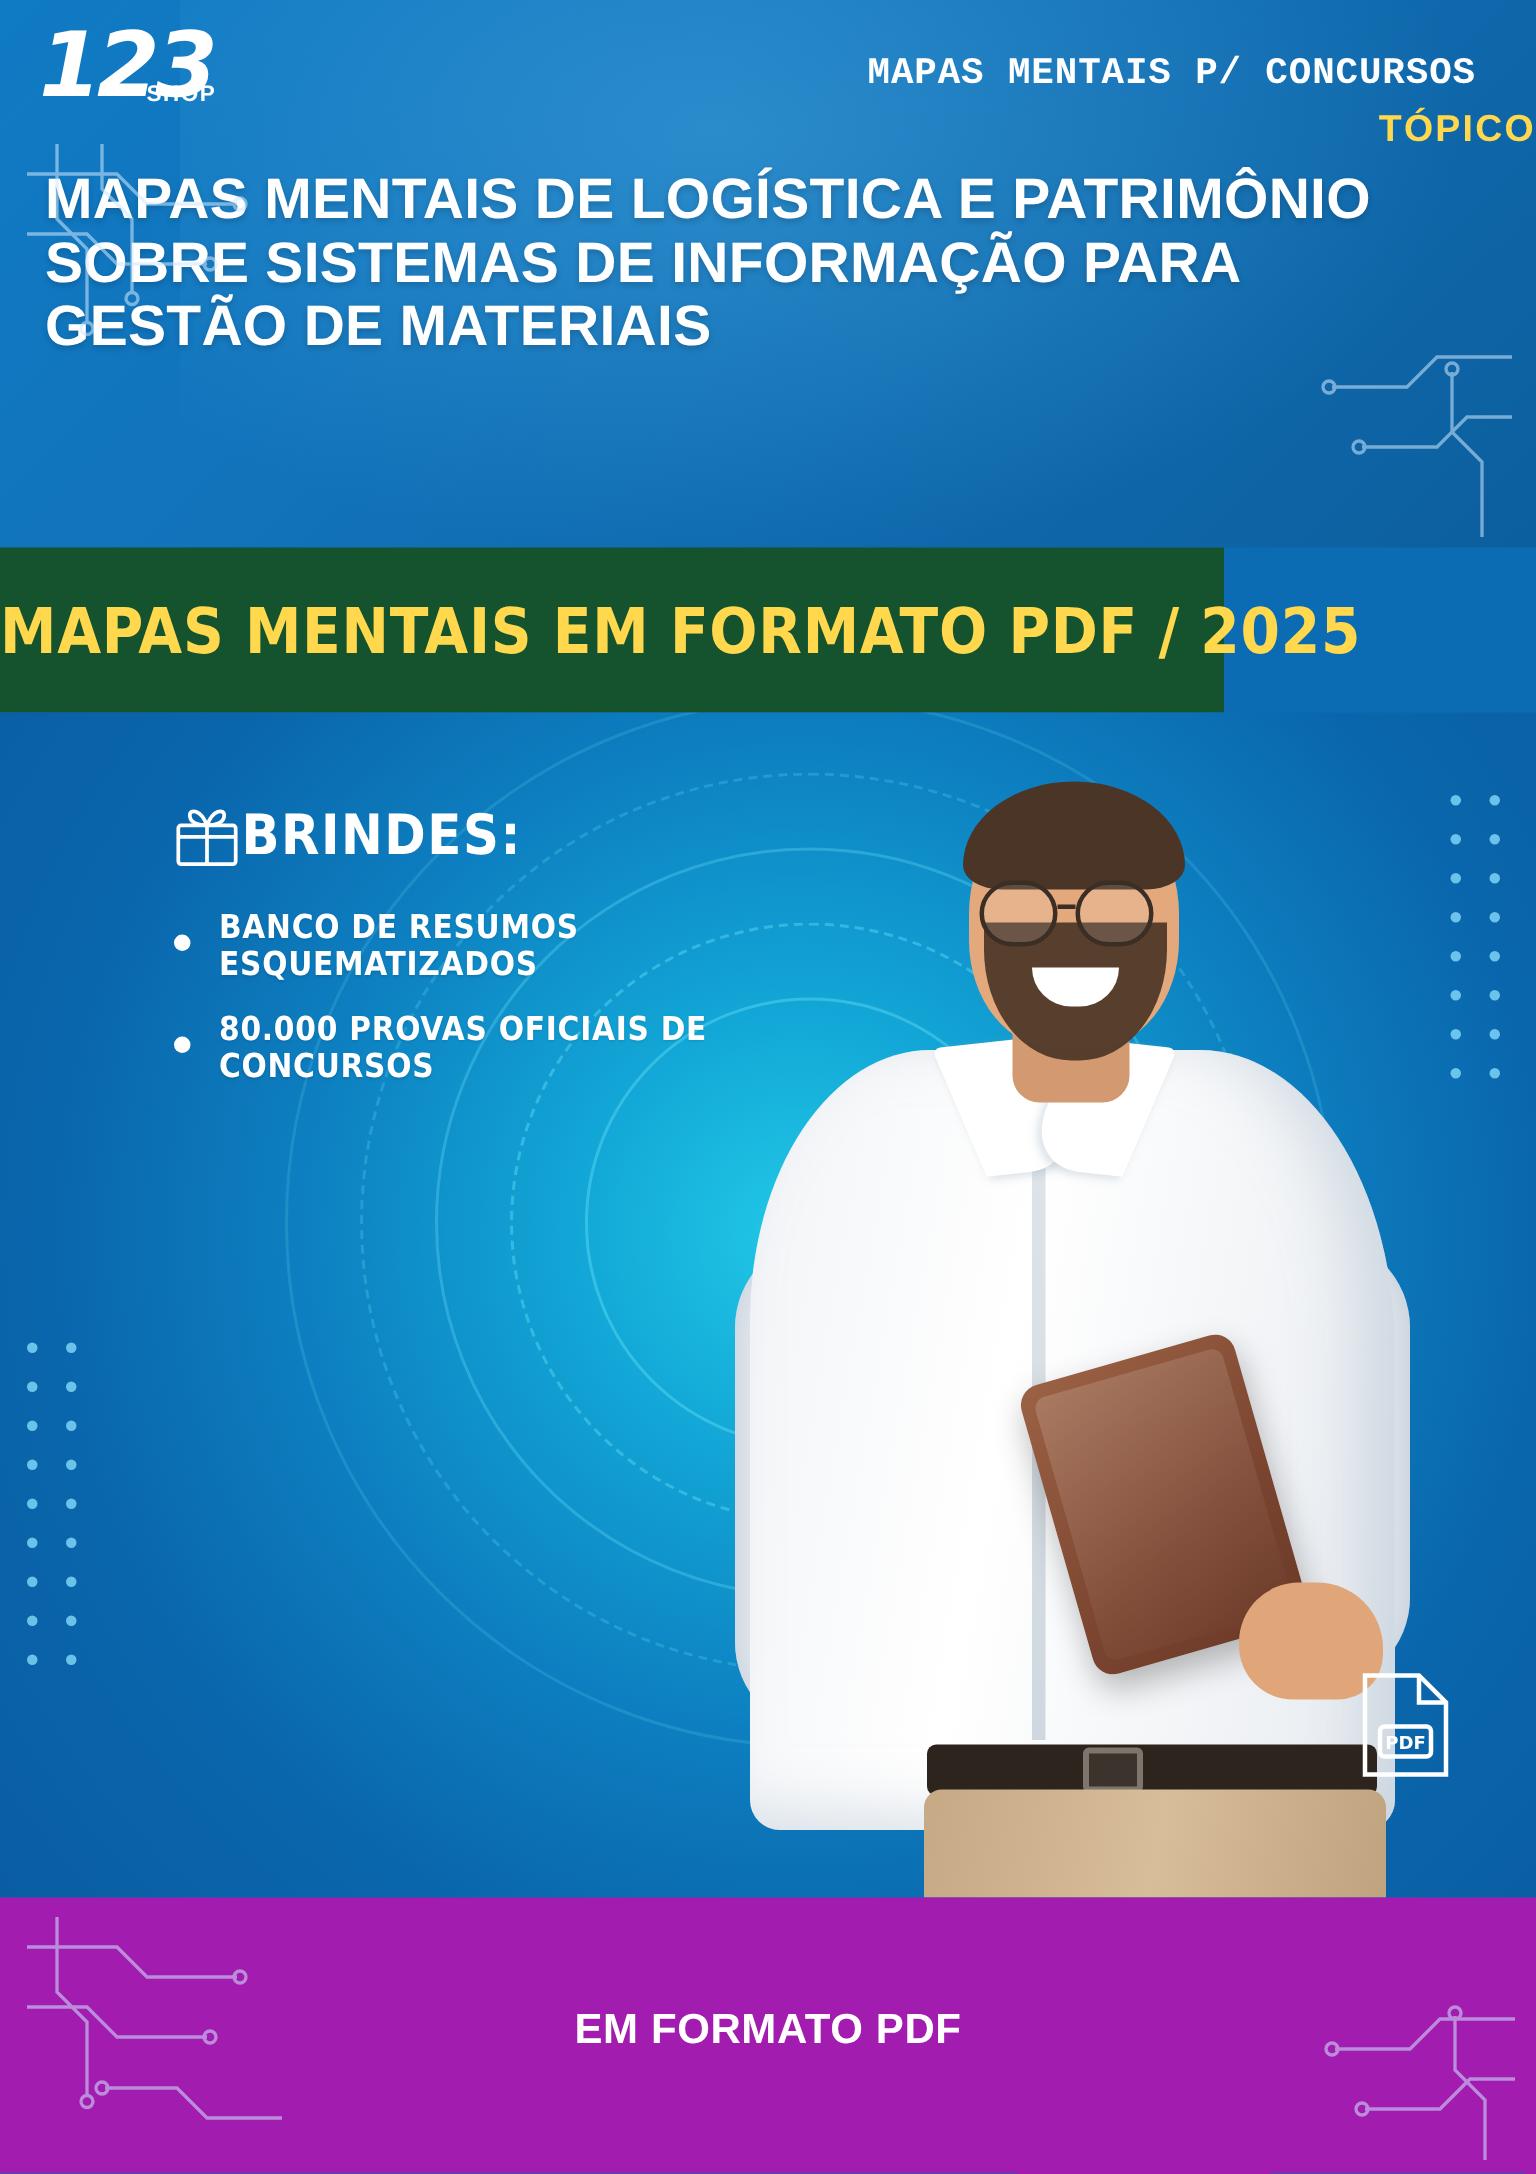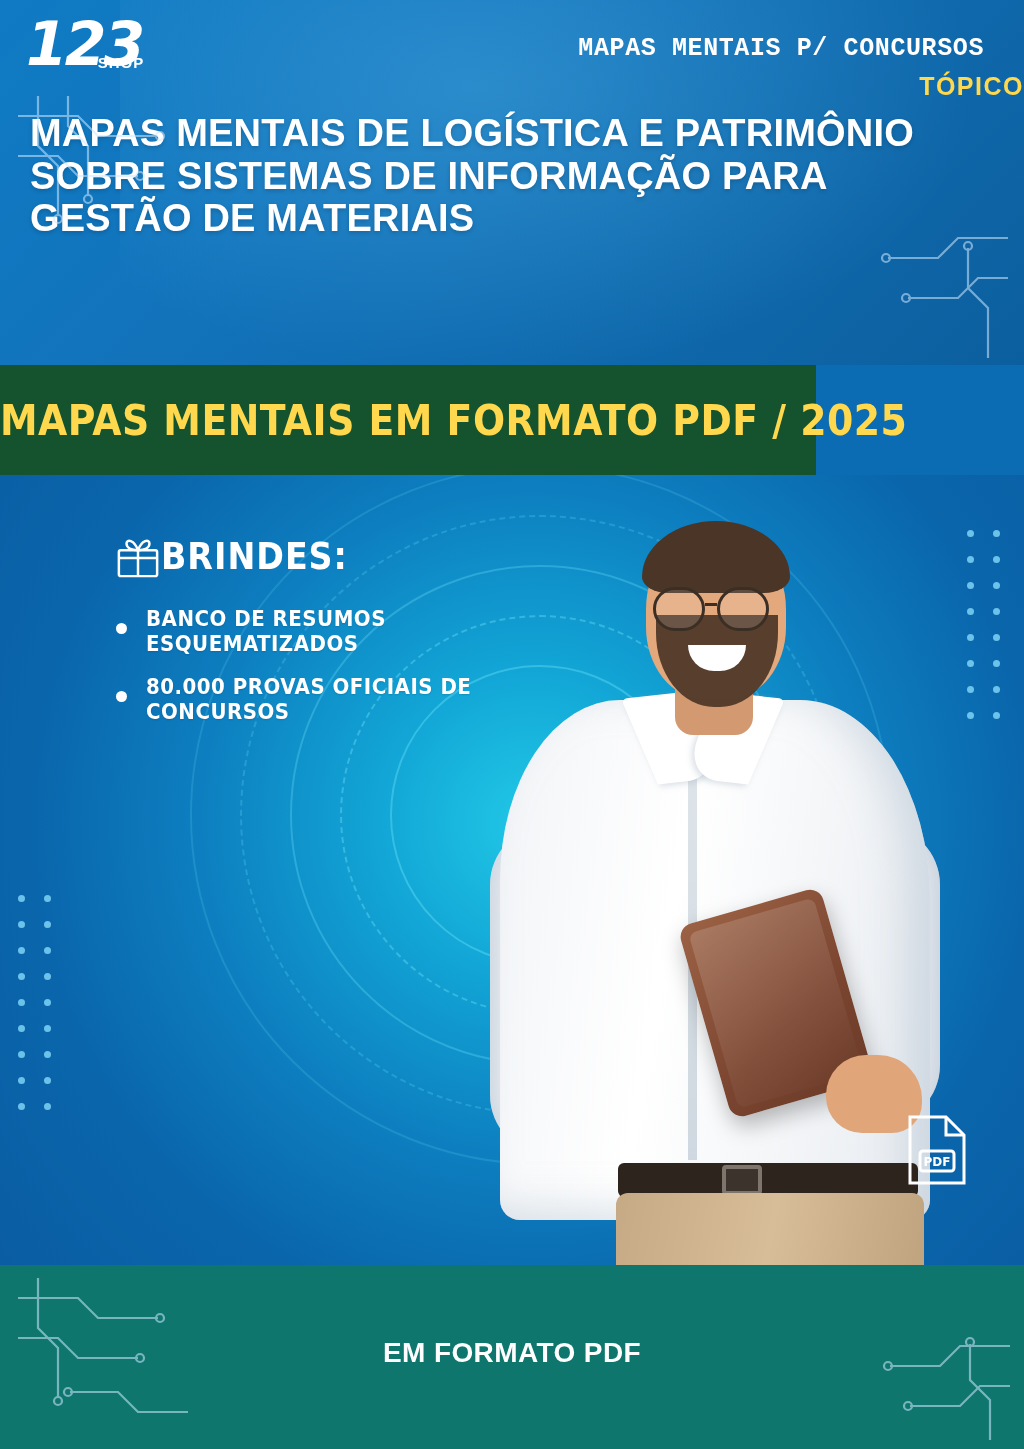--- a/index.html
+++ b/index.html
@@ -331,21 +331,21 @@
     position: absolute;
     right: 56px; bottom: 78px;
     width: 62px; height: 74px;
   }
 
   
   .footer {
     position: absolute;
     top: 1265px; left: 0;
     width: 1024px; height: 184px;
-    background: #0f766e;
+    background: #a21caf;
     overflow: hidden;
   }
   .footer-text {
     position: absolute;
     top: 72px; left: 0; width: 1024px;
     text-align: center;
     color: #ffffff;
     font-size: 28px;
     font-weight: 700;
     letter-spacing: .4px;

